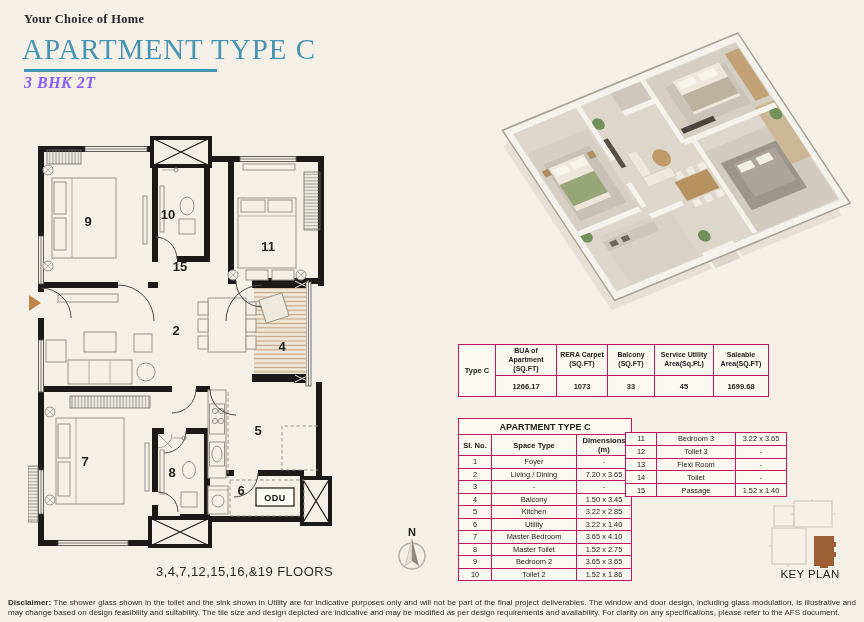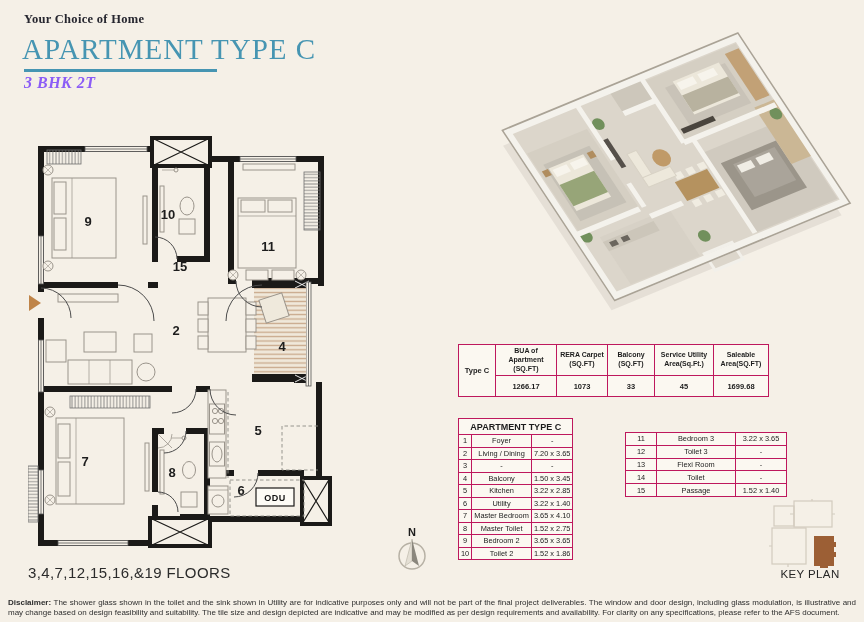--- a/index.html
+++ b/index.html
@@ -14,21 +14,21 @@
          color:#4695b2;letter-spacing:1px;font-weight:normal;}
   .rule{left:24px;top:69px;width:193px;height:2.5px;background:#4695b2;}
   .subtitle{left:24px;top:74px;font-family:"Liberation Serif",serif;font-style:italic;
             font-weight:bold;font-size:16px;color:#8b5cf6;letter-spacing:.5px;}
 
   
   svg text{font-family:"Liberation Sans",sans-serif;}
   .roomlbl{font-size:13px;font-weight:600;fill:#1d1d1d;}
   .odutxt{font-size:9px;font-weight:bold;fill:#111;letter-spacing:.5px;}
 
-  .floorsnote{left:28px;top:564px;width:305px;text-align:left;font-size:15px;
+  .floorsnote{left:28px;top:564px;width:305px;text-align:right;font-size:13px;
               color:#2b2b2b;letter-spacing:.4px;}
 
   
   table{border-collapse:collapse;background:#fbf8f1;}
   td,th{border:1px solid #be185d;text-align:center;vertical-align:middle;
         font-family:"Liberation Sans",sans-serif;color:#1c1c1c;}
   .spec{left:458px;top:344px;}
   .spec th{font-size:7px;font-weight:bold;padding:2px 1px;line-height:1.25;}
   .spec td{font-size:7.5px;font-weight:bold;height:18px;}
   .spec .typec{width:34px;font-size:7.5px;}
@@ -346,20 +346,25 @@
   </tr>
 </tbody>
   </table>
 
 <table class="abs rt">
   <tbody>
       <tr>
         <td class="ttl" colspan="3">APARTMENT TYPE C</td>
       </tr>
   <tr>
+    <th class="c-no">Sl. No.</th>
+    <th class="c-name">Space Type</th>
+    <th class="c-dim">Dimensions (m)</th>
+  </tr>
+  <tr>
         <td>1</td>
         <td>Foyer</td>
         <td>-</td>
       </tr>
   <tr>
         <td>2</td>
         <td>Living / Dining</td>
         <td>7.20 x 3.65</td>
       </tr>
   <tr>

